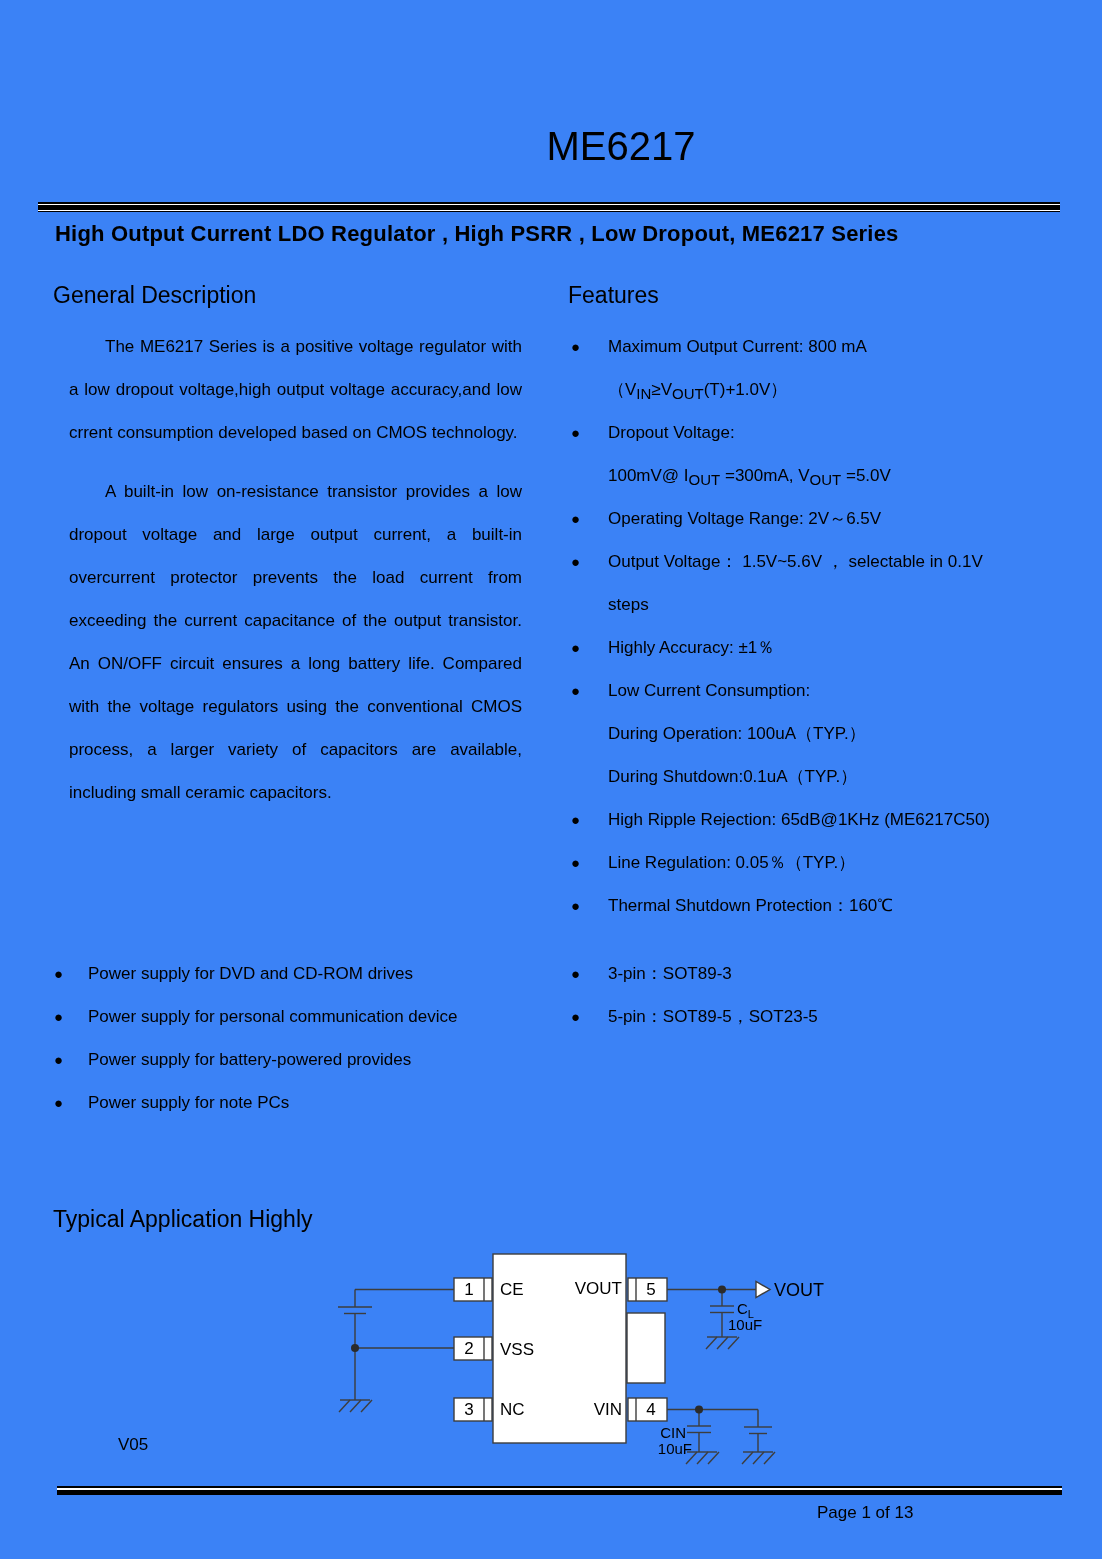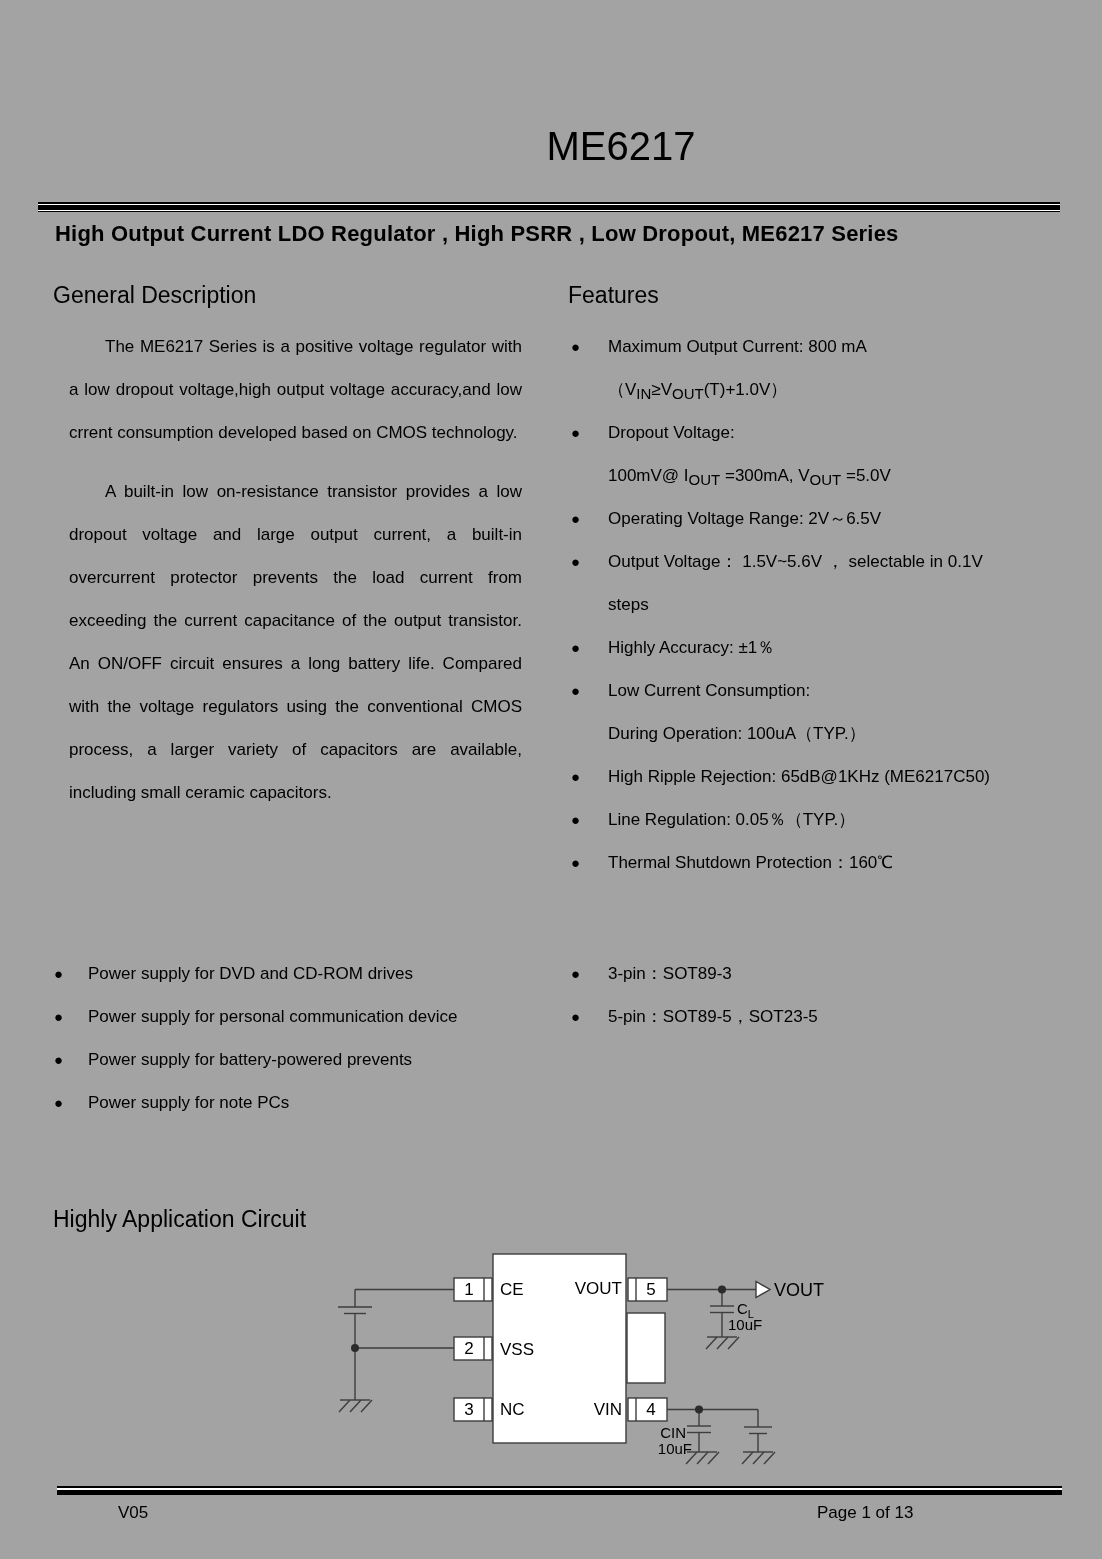--- a/index.html
+++ b/index.html
@@ -1,18 +1,18 @@
 <!DOCTYPE html>
 <html><head>
 <meta charset="utf-8">
 <style>
   html,body { margin:0; padding:0; background:#e8e8e8; }
   .page {
     position:relative; width:1102px; height:1559px; margin:0 auto;
-    background:#a3a3a3; color:#000;
+    background:#3b82f6; color:#000;
     font-family:"Liberation Sans", sans-serif;
     overflow:hidden;
   }
   .doc-title {
     position:absolute; top:124px; left:0; right:0;
     text-align:center; text-indent:140px;
     font-size:40px; font-weight:400; line-height:44px; margin:0;
   }
   .rule-top {
     position:absolute; top:202px; left:38px; right:42px; height:10px;
@@ -41,21 +41,21 @@
   .app-line  .bullet { position:absolute; left:1px; top:0; font-size:15px; }
   sub { font-size:15px; line-height:0; vertical-align:-4px; }
   #tac-heading { position:absolute; top:1205px; left:53px; }
   .circuit { position:absolute; top:1244px; left:0; }
   .circuit text { font-family:"Liberation Sans", sans-serif; fill:#000; }
   .rule-bottom {
     position:absolute; top:1486px; left:57px; right:40px; height:9px;
     background:linear-gradient(to bottom,
       #000 0, #000 2px, #fff 2px, #fff 3.6px, #000 3.6px, #000 9px);
   }
-  .footer-ver  { position:absolute; top:1503px; left:118px; font-size:17px; }
+  .footer-ver  { position:absolute; top:1435px; left:118px; font-size:17px; }
   .footer-page { position:absolute; top:1503px; left:817px; font-size:17px; }
 </style>
 </head>
 <body>
 
 <div class="page">
 
   <h1 class="doc-title">ME6217</h1>
   <div class="rule-top"></div>
   <h2 class="subtitle">High Output Current LDO Regulator , High PSRR , Low Dropout, ME6217 Series</h2>
@@ -85,50 +85,51 @@
         <div>
           <div class="b-line feat-line"><span class="bullet">●</span><span>Output Voltage： 1.5V~5.6V ， selectable in 0.1V</span></div>
           <div class="b-line feat-line"><span>steps</span></div>
         </div>
         <div>
           <div class="b-line feat-line"><span class="bullet">●</span><span>Highly Accuracy: ±1％</span></div>
         </div>
         <div>
           <div class="b-line feat-line"><span class="bullet">●</span><span>Low Current Consumption:</span></div>
           <div class="b-line feat-line"><span>During Operation: 100uA（TYP.）</span></div>
+          <div class="b-line feat-line"><span>During Shutdown:0.1uA（TYP.）</span></div>
         </div>
         <div>
           <div class="b-line feat-line"><span class="bullet">●</span><span>High Ripple Rejection: 65dB@1KHz (ME6217C50)</span></div>
         </div>
         <div>
           <div class="b-line feat-line"><span class="bullet">●</span><span>Line Regulation: 0.05％（TYP.）</span></div>
         </div>
         <div>
           <div class="b-line feat-line"><span class="bullet">●</span><span>Thermal Shutdown Protection：160℃</span></div>
         </div>
       </div>
   </div>
 
   <div class="col" id="row2-left">
     <div id="apps-list">
         <div class="b-line app-line"><span class="bullet">●</span><span>Power supply for DVD and CD-ROM drives</span></div>
         <div class="b-line app-line"><span class="bullet">●</span><span>Power supply for personal communication device</span></div>
-        <div class="b-line app-line"><span class="bullet">●</span><span>Power supply for battery-powered prevents</span></div>
+        <div class="b-line app-line"><span class="bullet">●</span><span>Power supply for battery-powered provides</span></div>
         <div class="b-line app-line"><span class="bullet">●</span><span>Power supply for note PCs</span></div>
       </div>
   </div>
 
   <div class="col" id="row2-right">
     <div id="package-list">
         <div class="b-line feat-line"><span class="bullet">●</span><span>3-pin：SOT89-3</span></div>
         <div class="b-line feat-line"><span class="bullet">●</span><span>5-pin：SOT89-5，SOT23-5</span></div>
       </div>
   </div>
 
-  <div class="h3" id="tac-heading">Highly Application Circuit</div>
+  <div class="h3" id="tac-heading">Typical Application Highly</div>
 
   <svg class="circuit" width="1102" height="240" viewBox="0 0 1102 240">
     <defs>
       <g id="gnd" stroke="#3d3d3d" stroke-width="1.4">
         <line x1="-15" y1="0" x2="15" y2="0"></line>
         <line x1="-16" y1="12" x2="-5" y2="0"></line>
         <line x1="-5" y1="12" x2="6" y2="0"></line>
         <line x1="6" y1="12" x2="17" y2="0"></line>
       </g>
     </defs>

